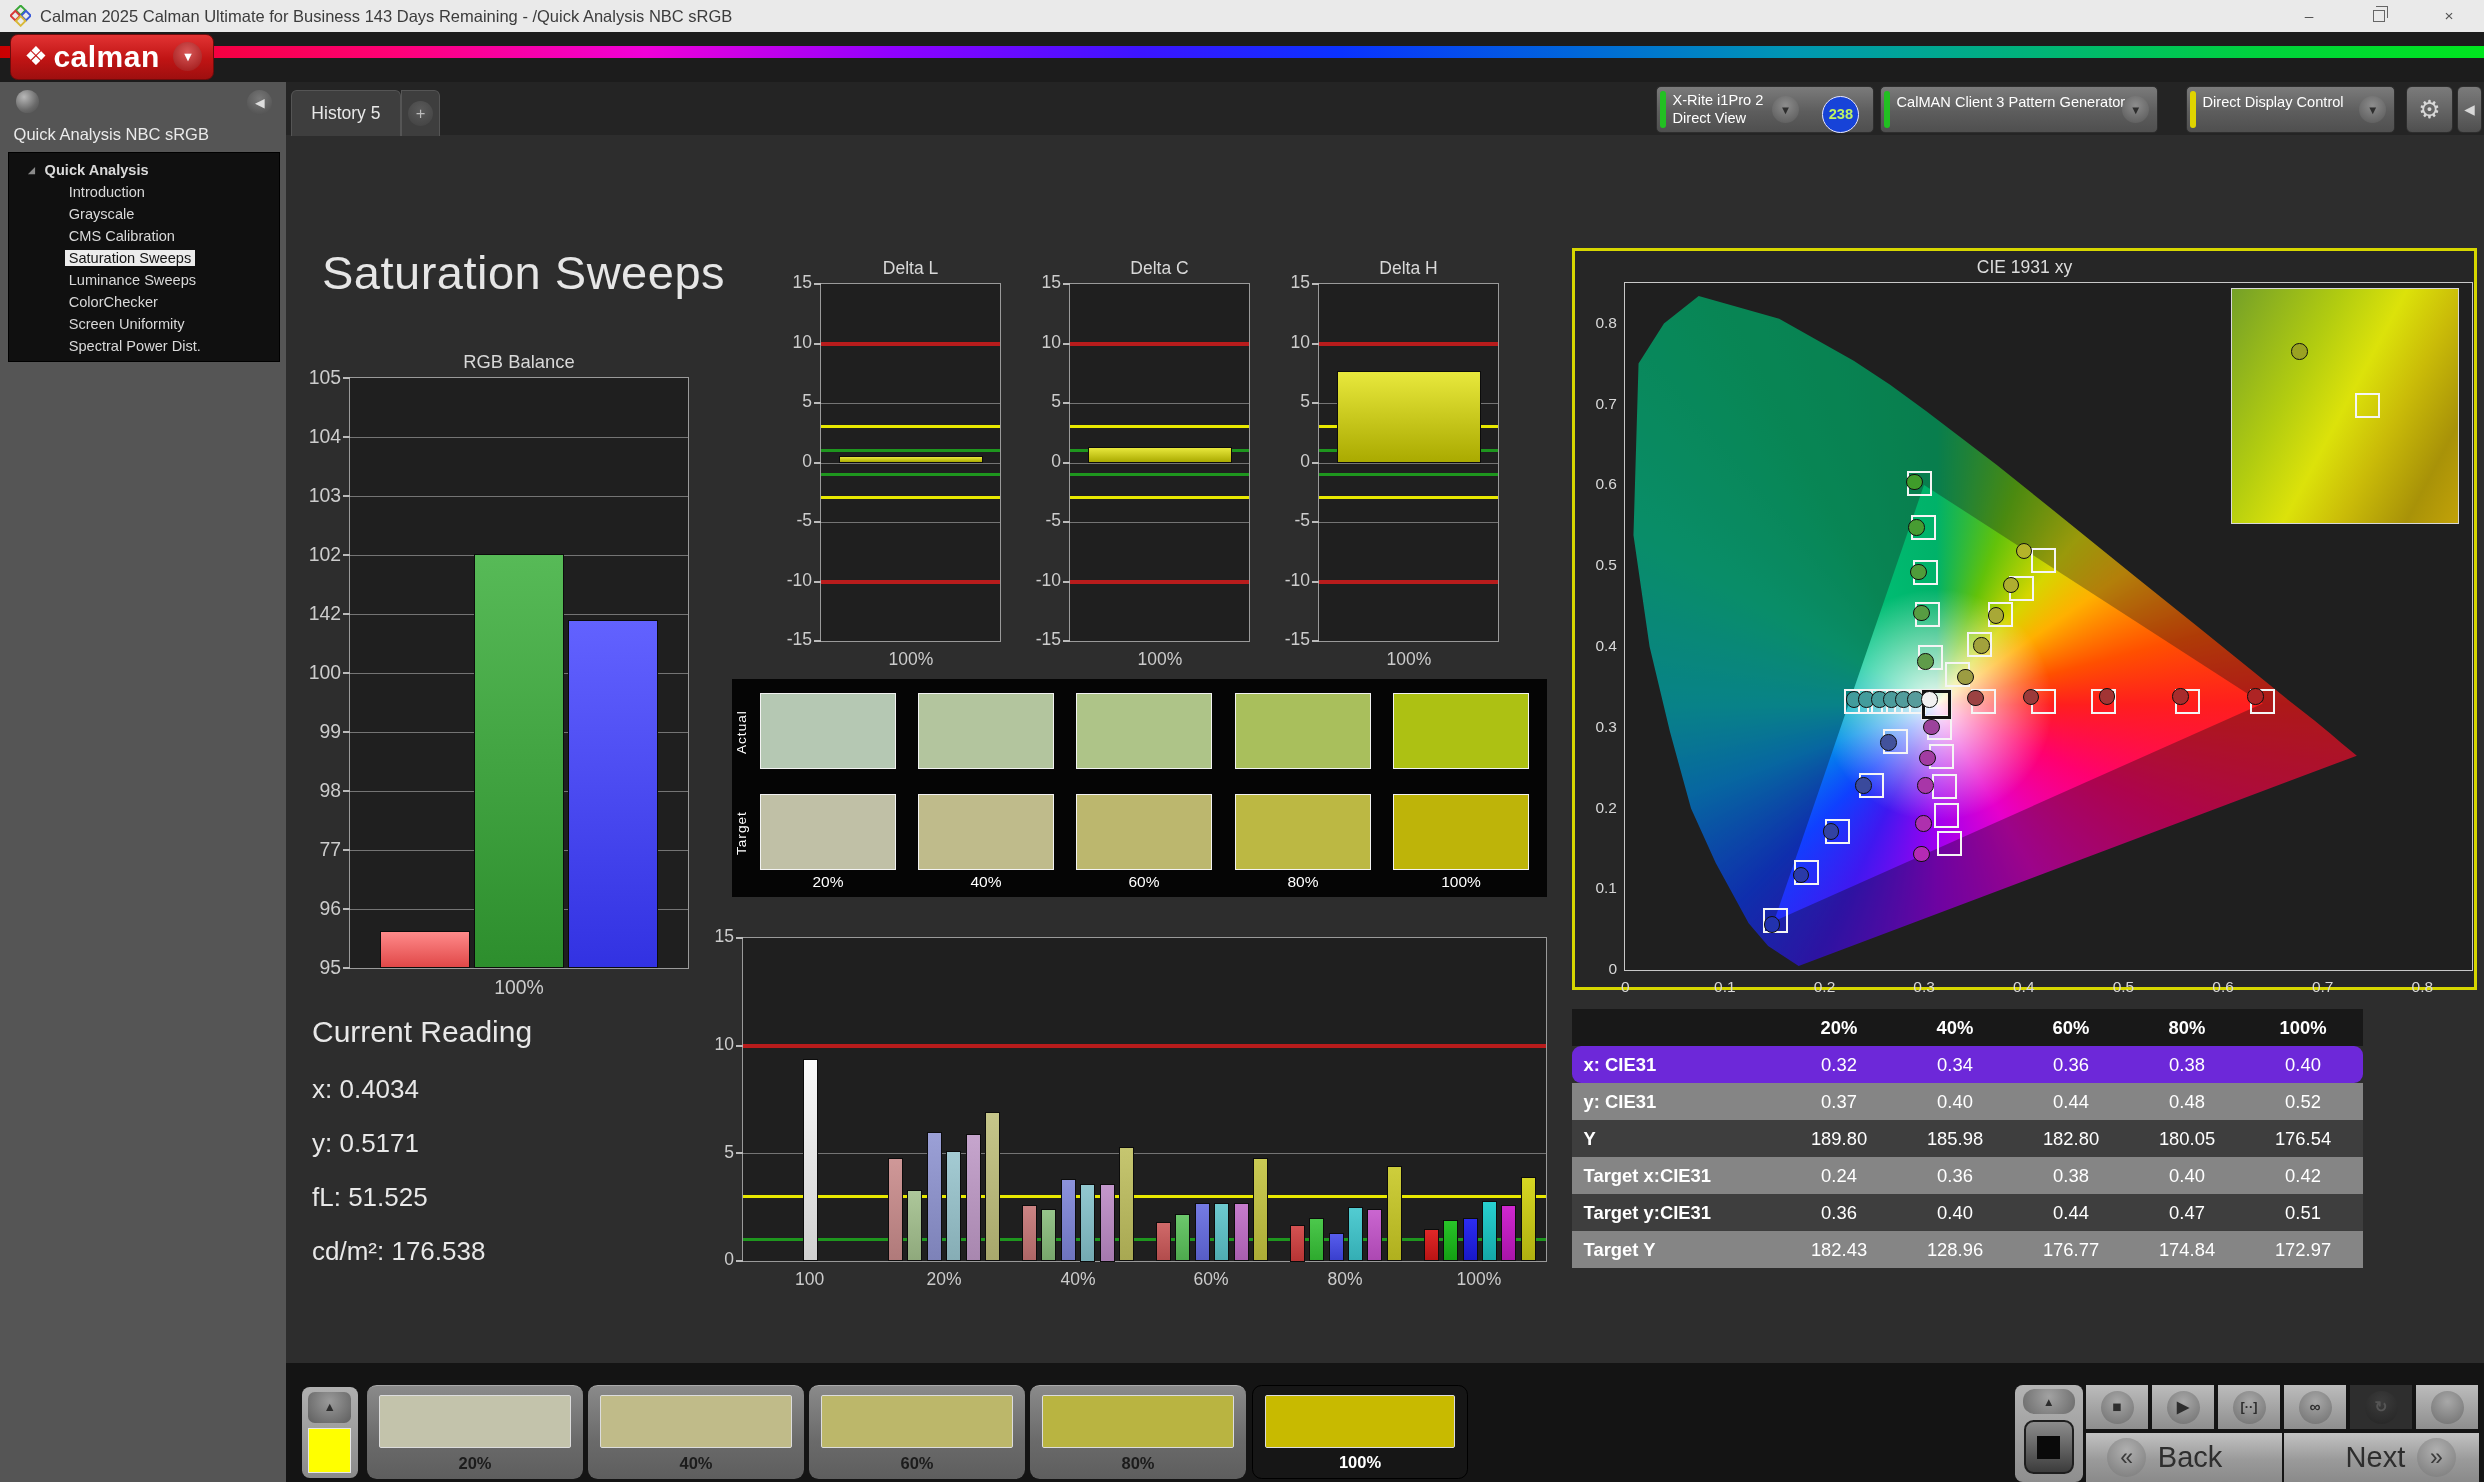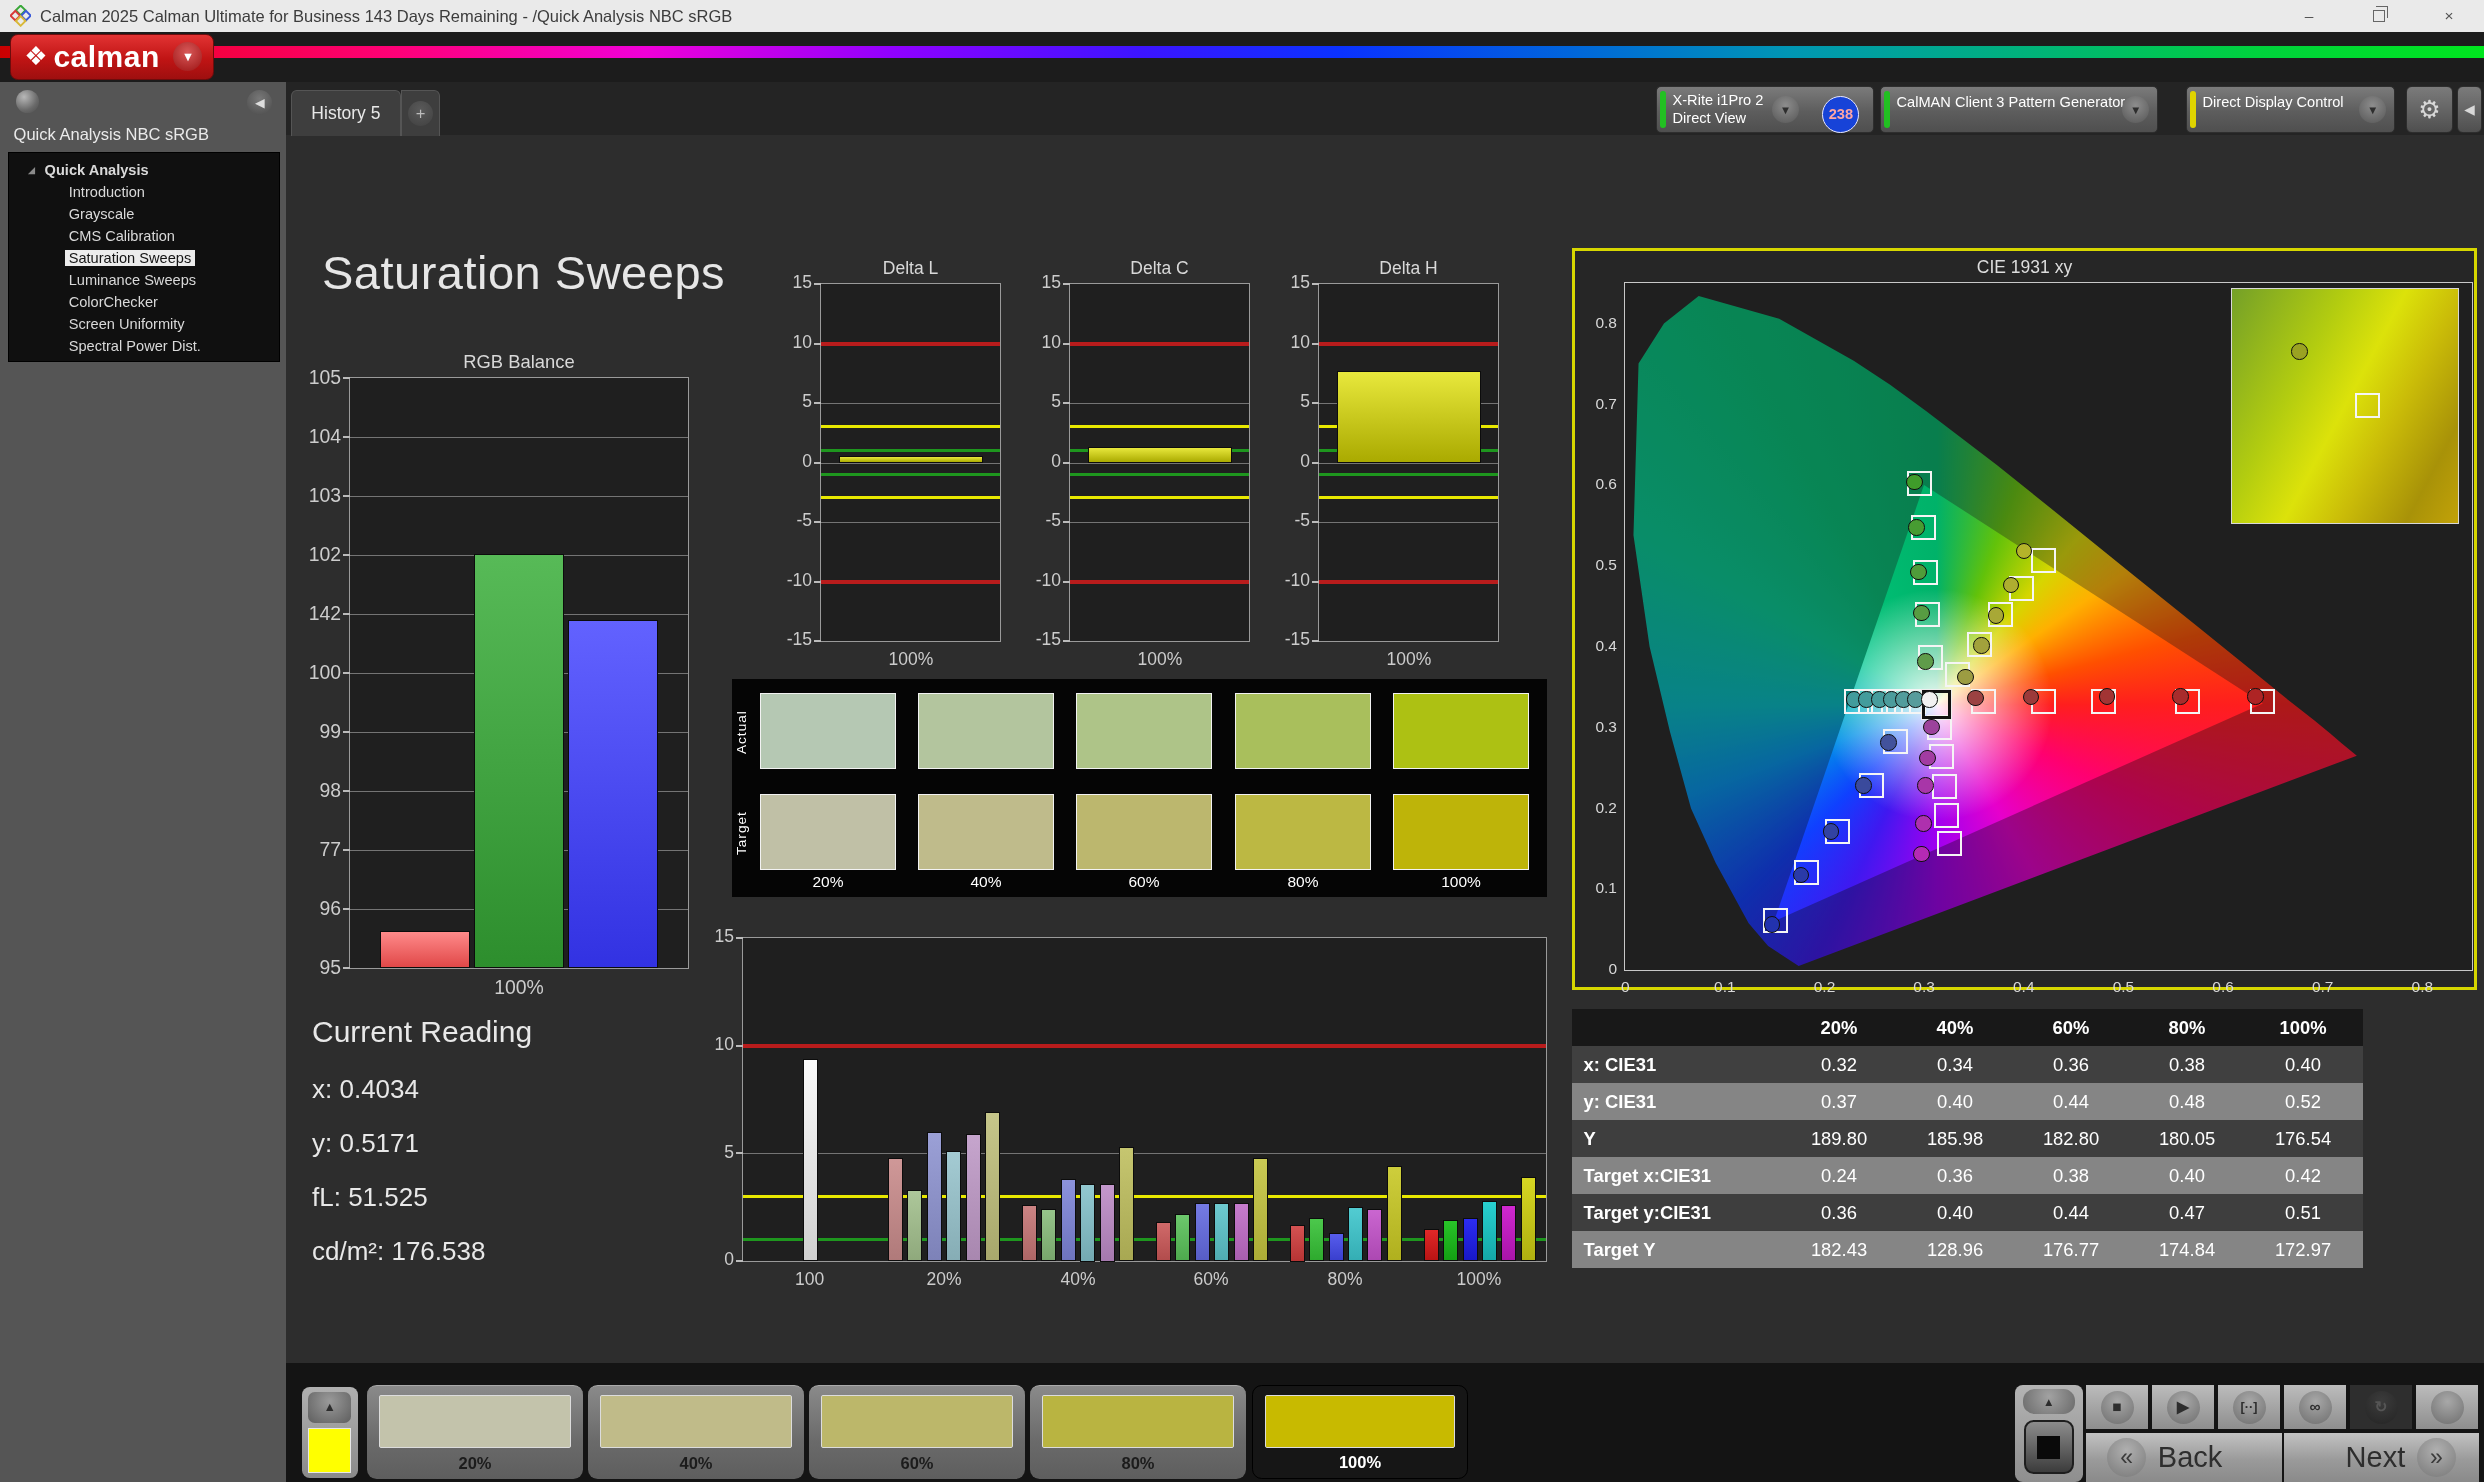--- a/index.html
+++ b/index.html
@@ -38,21 +38,21 @@
   .tab-add .plus { width:25px; height:25px; border-radius:50%; background:radial-gradient(circle at 50% 35%, #5a5a5a, #404040);
     color:#bbb; font-size:16.5px; display:flex; align-items:center; justify-content:center; }
   .ddl { position:absolute; top:3.9px; height:47px; border-radius:4.9px; border:1px solid #2e2e2e;
     background:linear-gradient(180deg,#7b7b7b 0%,#5d5d5d 55%,#4f4f4f 100%); color:#fff; display:flex; align-items:center; }
   .ddl .edge { position:absolute; left:2.9px; top:3.9px; bottom:3.9px; width:5.8px; border-radius:2.9px; }
   .ddl .txt { margin-left:15.5px; font-size:14.6px; line-height:1.25; white-space:pre-line; }
   .ddl .arrow { position:absolute; right:7.8px; top:50%; margin-top:-13.6px; width:27px; height:27px; border-radius:50%;
     background:radial-gradient(circle at 50% 35%, #8d8d8d, #565656); color:#2e2e2e; font-size:11.6px;
     display:flex; align-items:center; justify-content:center; }
   .badge { position:absolute; width:37px; height:37px; border-radius:50%; background:#1743d8; border:1.9px solid #e8e8ff;
-    color:#fca5a5; font-size:14.6px; font-weight:bold; display:flex; align-items:center; justify-content:center; top:8.7px; }
+    color:#bef264; font-size:14.6px; font-weight:bold; display:flex; align-items:center; justify-content:center; top:8.7px; }
   .sqbtn { position:absolute; top:3.9px; height:47px; border-radius:5.8px; border:1px solid #2e2e2e;
     background:linear-gradient(180deg,#7b7b7b,#4f4f4f); color:#d8d8d8; display:flex; align-items:center; justify-content:center; }
 
   
   .sidebar { position:absolute; left:0; top:82px; width:286px; height:1400px; background:#555555; }
   .side-orb { position:absolute; left:15.5px; top:7.8px; width:23px; height:23px; border-radius:50%;
     background:radial-gradient(circle at 35% 30%, #b8b8b8, #6a6a6a 60%, #4a4a4a); }
   .side-collapse { position:absolute; right:13.6px; top:7.8px; width:25px; height:25px; border-radius:50%;
     background:radial-gradient(circle at 50% 35%, #787878, #4a4a4a); color:#ddd; font-size:12.6px;
     display:flex; align-items:center; justify-content:center; }
@@ -551,21 +551,21 @@
 
     <div class="dtable" id="dtable">
         <div class="trow thead">
           <div class="c0"></div>
           <div class="cv">20%</div>
           <div class="cv">40%</div>
           <div class="cv">60%</div>
           <div class="cv">80%</div>
           <div class="cv">100%</div>
         </div>
-        <div class="trow" style="background: #404040;">
+        <div class="trow" style="background: #6d28d9; border-radius: 9px;">
           <div class="c0">x: CIE31</div>
           <div class="cv">0.32</div>
           <div class="cv">0.34</div>
           <div class="cv">0.36</div>
           <div class="cv">0.38</div>
           <div class="cv">0.40</div>
         </div>
         <div class="trow" style="background: rgb(133, 133, 133);">
           <div class="c0">y: CIE31</div>
           <div class="cv">0.37</div>

